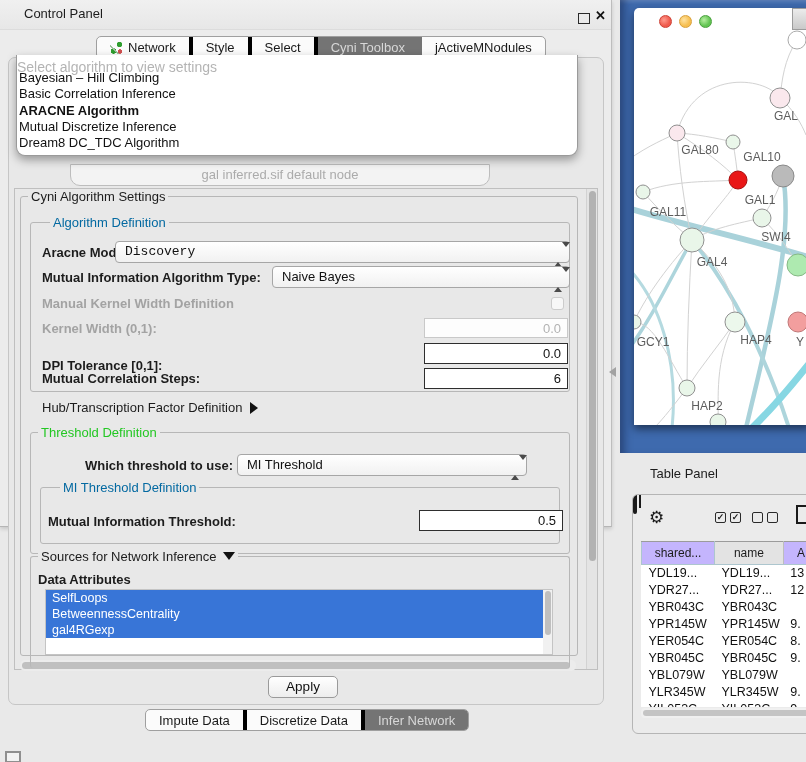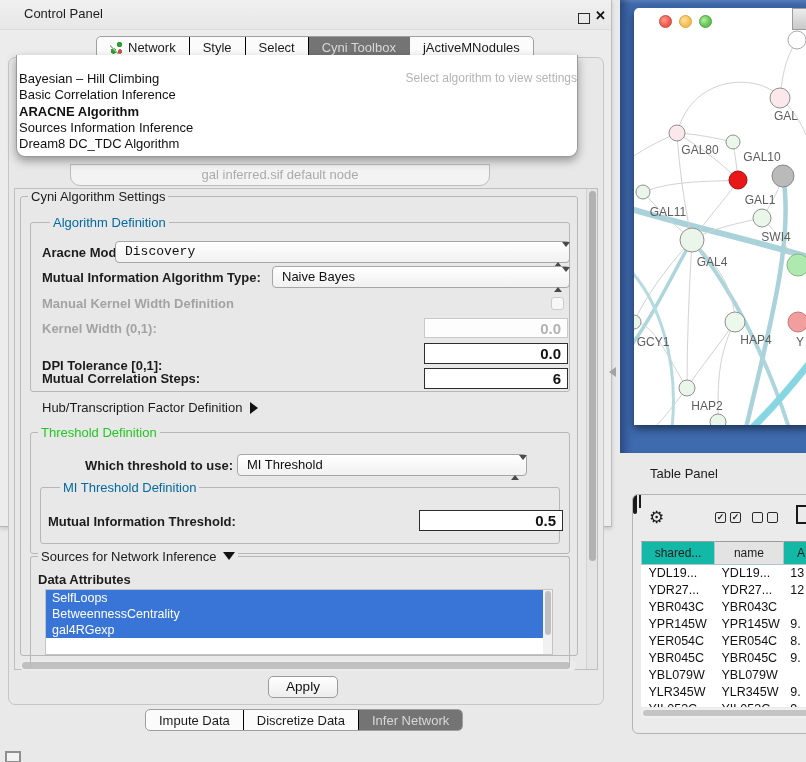--- a/index.html
+++ b/index.html
@@ -20,35 +20,35 @@
   
   #cp-inner { position:absolute; left:8px; top:57px; width:596px; height:648px;
     background:#e8e8e8; border:1px solid #c6c6c6; border-radius:7px; }
 
   
   .tabbar { position:absolute; display:flex; height:23px; background:#fbfbfb;
     border:1px solid #9f9f9f; border-radius:5px; overflow:hidden; z-index:20; }
   #top-tabs { left:96px; top:36px; }
   #bottom-tabs { left:145px; top:709px; height:22px; }
   .tab { display:flex; align-items:center; gap:5px; padding:0 13px; font-size:13px; color:#1a1a1a;
-    border-right:1px solid #000000; cursor:default; white-space:nowrap; }
+    border-right:4px solid #000000; cursor:default; white-space:nowrap; }
   .tab:last-child { border-right:none; }
   .tab.sel { background:#747474; color:#d8d8d8; border-right-color:#747474; }
   .net-icon { width:13px; height:13px; display:inline-block;
     background:
       linear-gradient(45deg, transparent 5px, #9abf9a 5px, #9abf9a 6.5px, transparent 6.5px),
       radial-gradient(circle at 3.5px 10px, #2f9e2f 2.5px, transparent 3px),
       radial-gradient(circle at 9.5px 3.5px, #2f9e2f 2.5px, transparent 3px),
       radial-gradient(circle at 10px 10.5px, #d05050 2px, transparent 2.5px); }
 
   
   #algo-popup { position:absolute; left:16px; top:55px; width:562px;
     background:#ffffff; border:1px solid #9a9a9a; border-top:none;
     border-radius:0 0 9px 9px; box-shadow:0 4px 10px rgba(0,0,0,.35); z-index:50; padding-bottom:4px; }
-  #algo-placeholder { height:15px; text-align:right; font-size:12px; color:#b4b4b4; padding-top:16px; }
+  #algo-placeholder { height:15px; text-align:left; font-size:14px; color:#b4b4b4; padding-top:4px; }
   .algo-item { height:16.3px; line-height:16.3px; font-size:13px; color:#111; padding-left:2px; white-space:nowrap; }
   .algo-item.bold { font-weight:bold; }
 
   
   #bg-combo { position:absolute; left:70px; top:164px; width:420px; height:22px; z-index:5;
     background:#f3f3f3; border:1px solid #bdbdbd; border-radius:0 0 10px 10px;
     text-align:center; font-size:13px; color:#ababab; line-height:20px; overflow:hidden; }
 
   
   #settings-viewport { position:absolute; left:14px; top:188px; width:584px; height:482px;
@@ -69,21 +69,21 @@
   .row-label.dis { color:#a3a3a3; }
 
   .combo { position:absolute; background:linear-gradient(#ffffff,#f1f1f1); border:1px solid #a6a6a6;
     border-radius:4px; font-size:13px; color:#111; line-height:20px; padding-left:9px; }
   .stepper { position:absolute; right:6px; top:3px; width:9px; }
   .stepper .up { width:0; height:0; border-left:4px solid transparent; border-right:4px solid transparent;
     border-bottom:5px solid #4a4a4a; margin-bottom:3px; }
   .stepper .dn { width:0; height:0; border-left:4px solid transparent; border-right:4px solid transparent;
     border-top:5px solid #4a4a4a; }
 
-  .field { position:absolute; background:#ffffff; font-size:15px; text-align:right; padding-right:6px; line-height:19px;font-weight:bold; }
+  .field { position:absolute; background:#ffffff; font-size:13px; text-align:right; padding-right:6px; line-height:19px; }
   .field.strong { border:1.5px solid #2e2e2e; color:#111; }
   .field.dis { border:1px solid #c9c9c9; color:#b2b2b2; background:#fdfdfd; }
 
   #manual-checkbox { position:absolute; left:551px; top:297px; width:13px; height:13px;
     border:1px solid #cccccc; border-radius:3px; background:#f7f7f7; }
 
   .tri-right { display:inline-block; width:0; height:0; border-top:6px solid transparent;
     border-bottom:6px solid transparent; border-left:8px solid #111; vertical-align:-2px; margin-left:8px; }
   .tri-down { display:inline-block; width:0; height:0; border-left:6px solid transparent;
     border-right:6px solid transparent; border-top:8px solid #111; vertical-align:1px; margin-left:6px; }
@@ -126,21 +126,21 @@
   #split-icon { left:50px; top:14px; width:17px; height:17px; border:2px solid #1a1a1a; border-radius:3px; }
   #split-icon::after { content:""; position:absolute; left:5.5px; top:0; width:2px; height:13px; background:#1a1a1a; }
   .cbx { position:absolute; top:17px; width:11px; height:11px; border:1.5px solid #2a2a2a; border-radius:2px;
     font-size:9px; line-height:9px; text-align:center; color:#1a1a1a; font-weight:bold; }
   #doc-icon { left:163px; top:10px; width:14px; height:19px; border:2px solid #1a1a1a; position:absolute; background:#ebebeb; }
 
   #node-table { position:absolute; left:8px; top:46px; width:178px; height:166px; background:#ffffff; overflow:hidden; }
   table { border-collapse:collapse; table-layout:fixed; }
   th { height:23px; font-size:12px; font-weight:normal; color:#1c1c1c; text-align:center;
        border:1px solid #adc6ce; border-top:1px solid #9b9b9b; }
-  th.blue { background:#14b8a6; }
+  th.blue { background:#c4b5fd; }
   th.gray { background:#e3e3e3; border-left-color:#bdbdbd; border-right-color:#bdbdbd; }
   td { height:17px; font-size:12.5px; color:#111; padding-left:7px; white-space:nowrap; overflow:hidden; }
   #tp-hscroll { position:absolute; left:8px; top:213px; width:178px; height:10px; background:#f0f0f0; border-radius:4px; }
   #tp-hthumb { position:absolute; left:2px; top:2px; width:168px; height:6px; background:#c4c4c4; border-radius:3px; }
 </style>
 </head>
 <body>
 
 <div id="root">
 
@@ -173,21 +173,21 @@
       </div>
 
     <div id="bg-combo">gal inferred.sif default node</div>
 
     <div id="algo-popup">
       <div id="algo-placeholder">Select algorithm to view settings</div>
       <div id="algo-items">
           <div class="algo-item">Bayesian – Hill Climbing</div>
           <div class="algo-item">Basic Correlation Inference</div>
           <div class="algo-item bold">ARACNE Algorithm</div>
-          <div class="algo-item">Sources Information Inference</div>
+          <div class="algo-item">Mutual Discretize Inference</div>
           <div class="algo-item">Dream8 DC_TDC Algorithm</div>
         </div>
     </div>
 
     <div id="settings-viewport"></div>
     <div id="v-scroll">
         <div id="v-thumb"></div>
       </div>
     <div id="h-scroll">
         <div id="h-thumb"></div>

